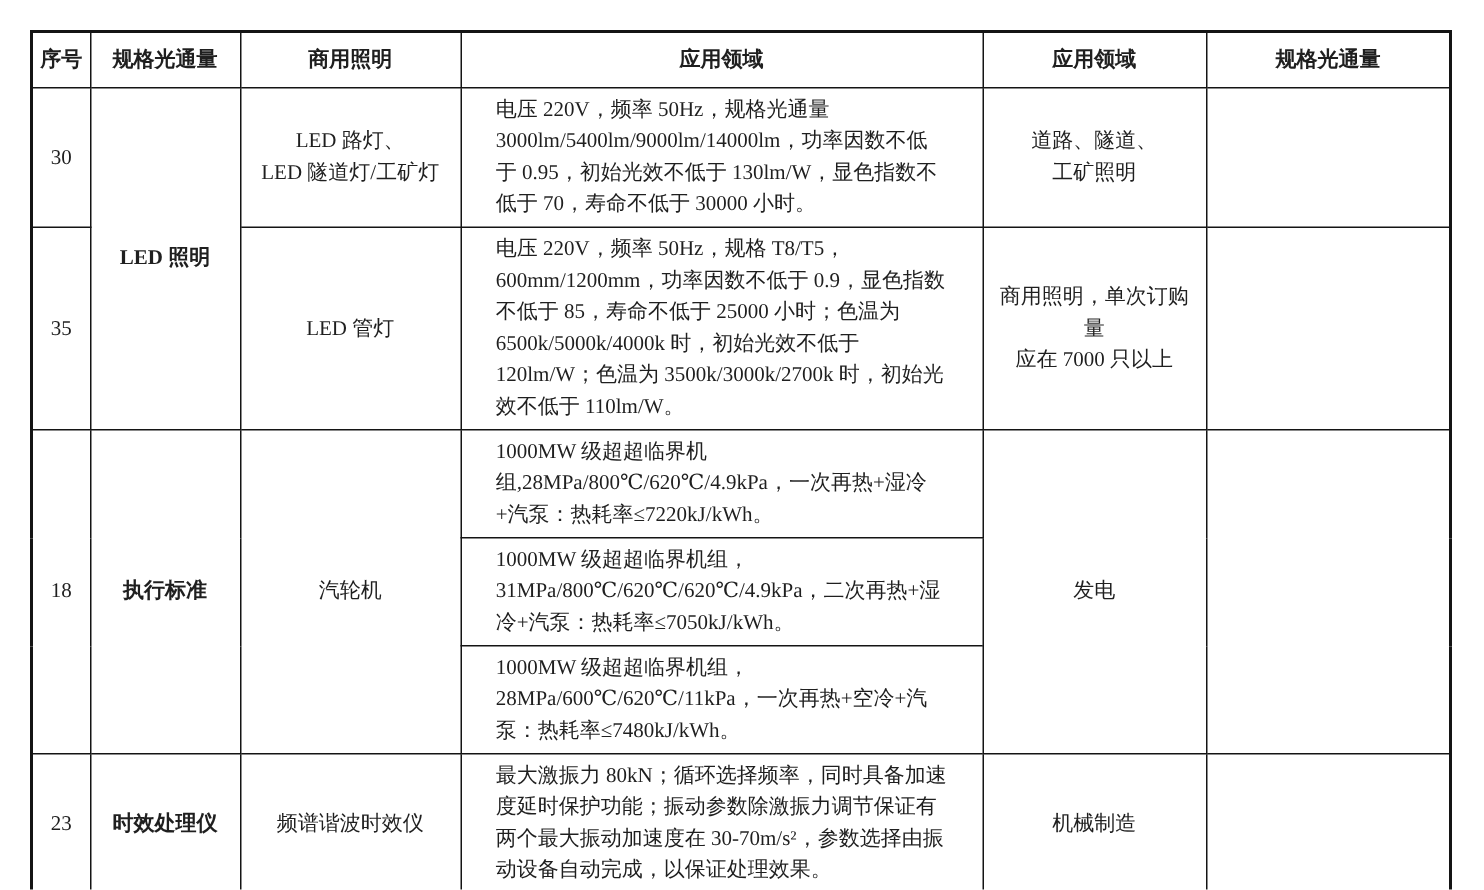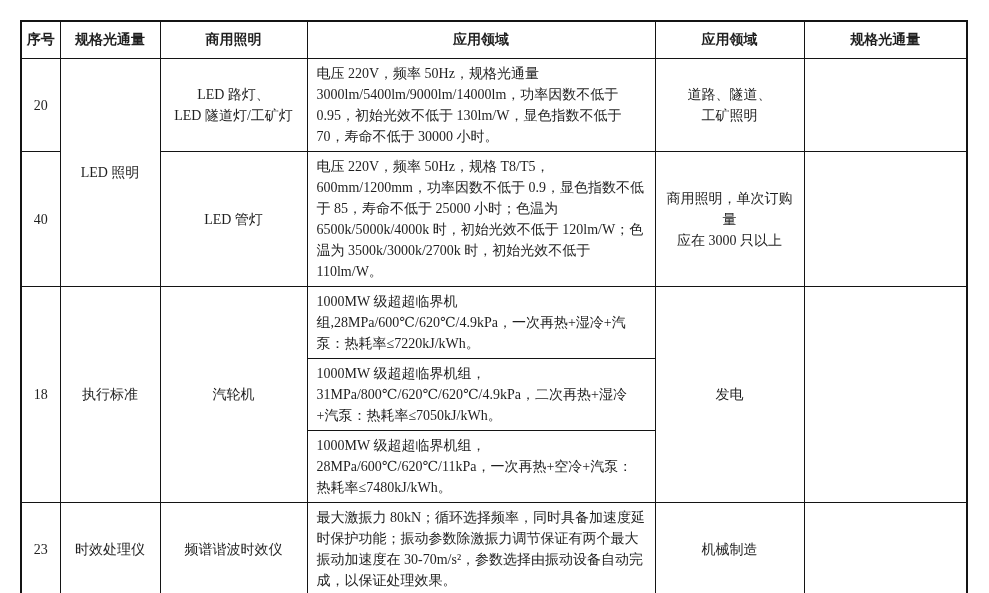--- a/index.html
+++ b/index.html
@@ -34,24 +34,24 @@
     text-align:center;
     vertical-align:middle;
     white-space:pre-line;
     padding:3px 5px;
     line-height:21px;
   }
   td.params{
     text-align:left;
     vertical-align:middle;
     white-space:pre-line;
-    padding:4px 9px;
+    padding:4px 23px;
     line-height:21px;
   }
-  td.bold{font-weight:normal;}
+  td.bold{font-weight:bold;}
   tr.r20{height:88px;}
   tr.r21{height:105px;}
   tr.r22a{height:55px;}
   tr.r22b{height:53px;}
   tr.r22c{height:45px;}
   tr.r23{height:84px;}
 </style>
 </head>
 <body>
 
@@ -69,42 +69,42 @@
       <th>序号</th>
       <th>规格光通量</th>
       <th>商用照明</th>
       <th>应用领域</th>
       <th>应用领域</th>
       <th>规格光通量</th>
     </tr>
   </thead>
   <tbody>
     <tr class="r20">
-      <td class="c">20</td>
+      <td class="c">30</td>
       <td class="c bold" rowspan="2">LED 照明</td>
       <td class="c">LED 路灯、
 LED 隧道灯/工矿灯</td>
       <td class="params">电压 220V，频率 50Hz，规格光通量 3000lm/5400lm/9000lm/14000lm，功率因数不低于 0.95，初始光效不低于 130lm/W，显色指数不低于 70，寿命不低于 30000 小时。</td>
       <td class="c">道路、隧道、
 工矿照明</td>
       <td class="c"></td>
     </tr>
     <tr class="r21">
-      <td class="c">40</td>
+      <td class="c">35</td>
       <td class="c">LED 管灯</td>
       <td class="params">电压 220V，频率 50Hz，规格 T8/T5，600mm/1200mm，功率因数不低于 0.9，显色指数不低于 85，寿命不低于 25000 小时；色温为 6500k/5000k/4000k 时，初始光效不低于 120lm/W；色温为 3500k/3000k/2700k 时，初始光效不低于 110lm/W。</td>
       <td class="c">商用照明，单次订购量
-应在 3000 只以上</td>
+应在 7000 只以上</td>
       <td class="c"></td>
     </tr>
     <tr class="r22a">
       <td class="c" rowspan="3">18</td>
       <td class="c bold" rowspan="3">执行标准</td>
       <td class="c" rowspan="3">汽轮机</td>
-      <td class="params">1000MW 级超超临界机组,28MPa/600℃/620℃/4.9kPa，一次再热+湿冷+汽泵：热耗率≤7220kJ/kWh。</td>
+      <td class="params">1000MW 级超超临界机组,28MPa/800℃/620℃/4.9kPa，一次再热+湿冷+汽泵：热耗率≤7220kJ/kWh。</td>
       <td class="c" rowspan="3">发电</td>
       <td class="c" rowspan="3"></td>
     </tr>
     <tr class="r22b">
       <td class="params">1000MW 级超超临界机组，31MPa/800℃/620℃/620℃/4.9kPa，二次再热+湿冷+汽泵：热耗率≤7050kJ/kWh。</td>
     </tr>
     <tr class="r22c">
       <td class="params">1000MW 级超超临界机组，28MPa/600℃/620℃/11kPa，一次再热+空冷+汽泵：热耗率≤7480kJ/kWh。</td>
     </tr>
     <tr class="r23">

